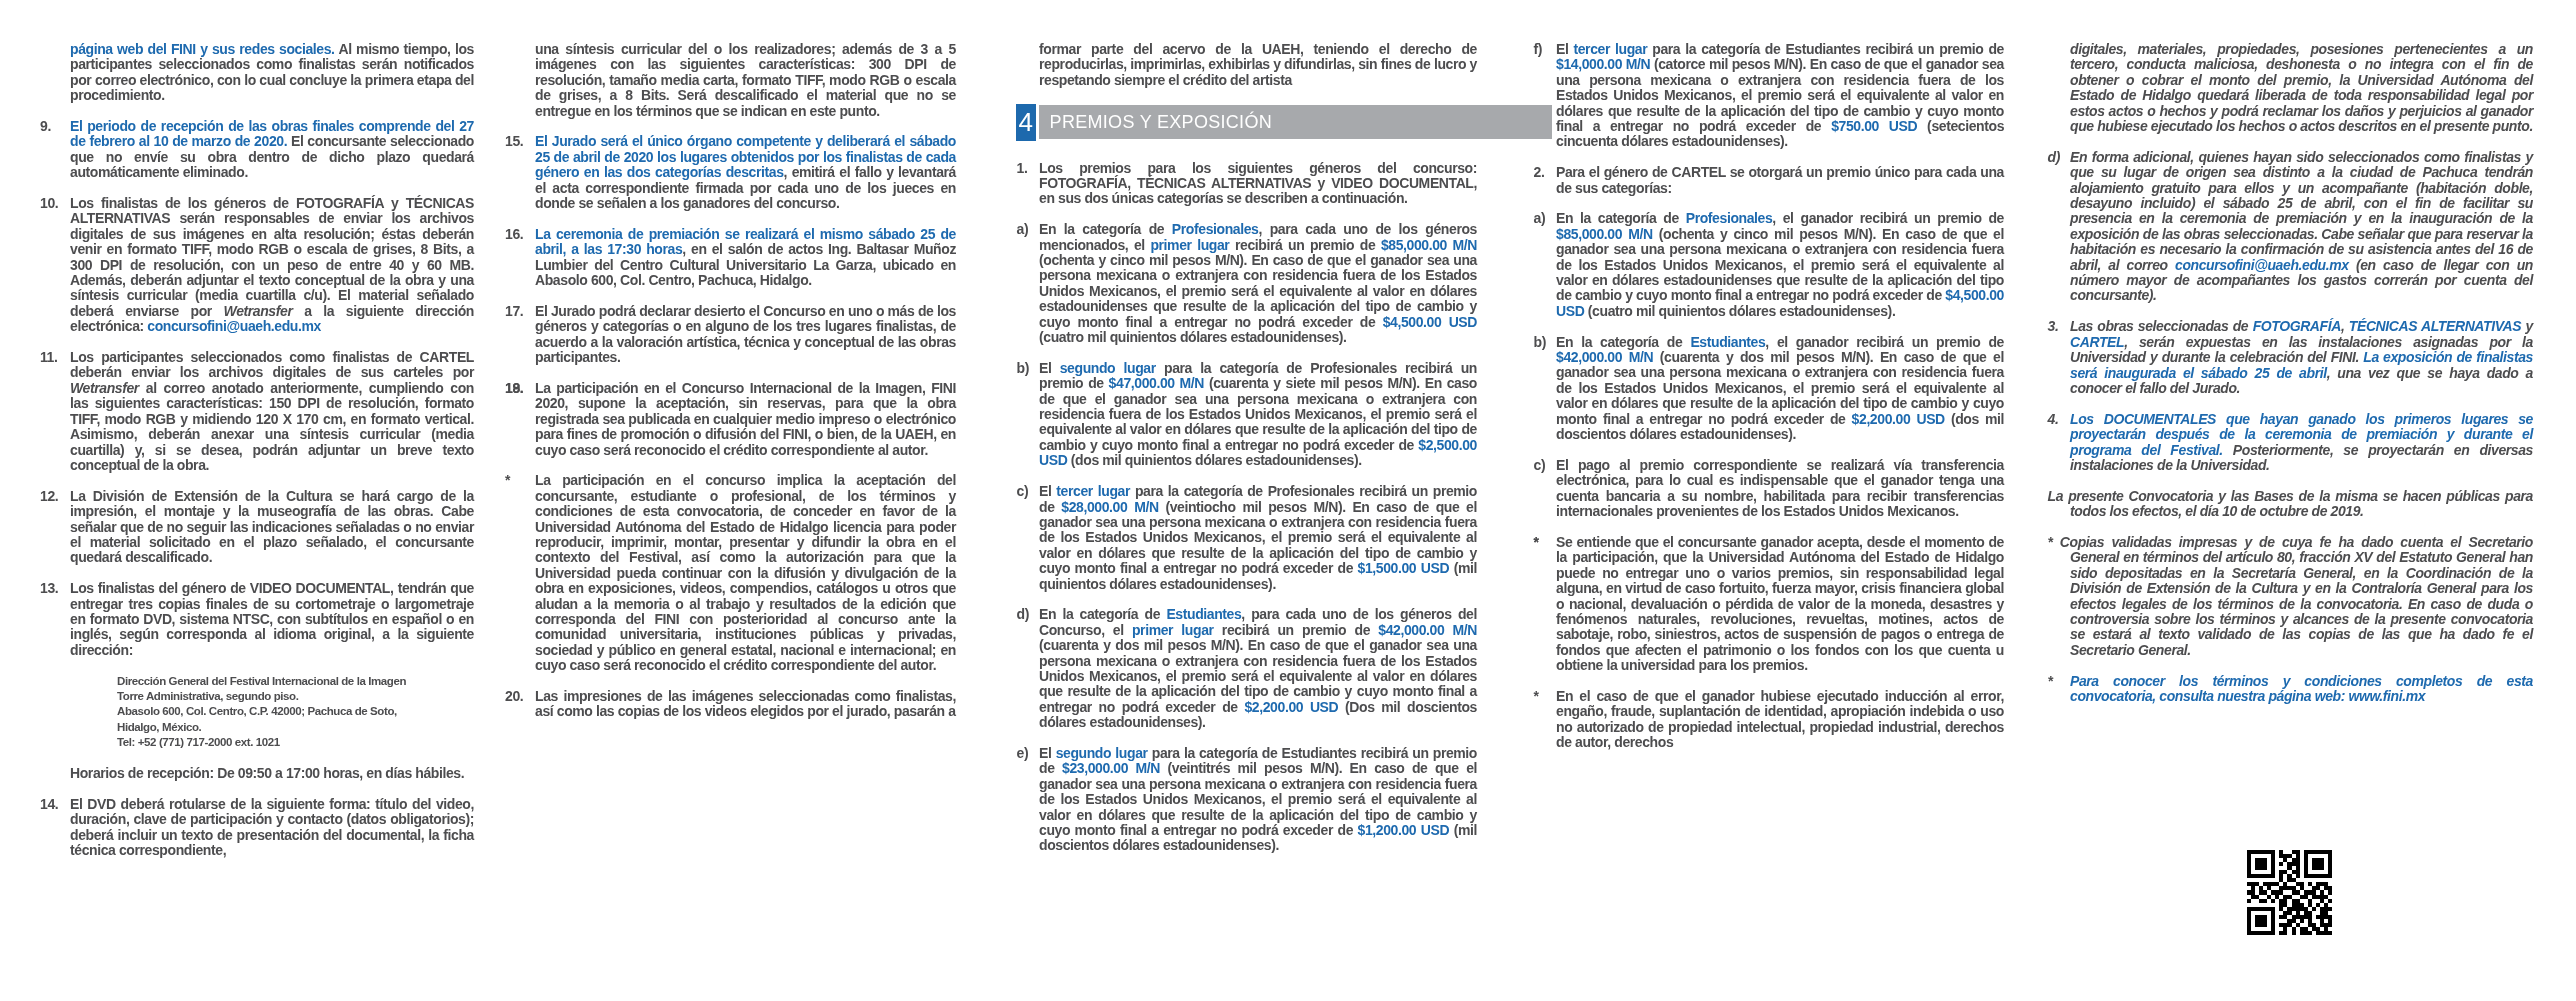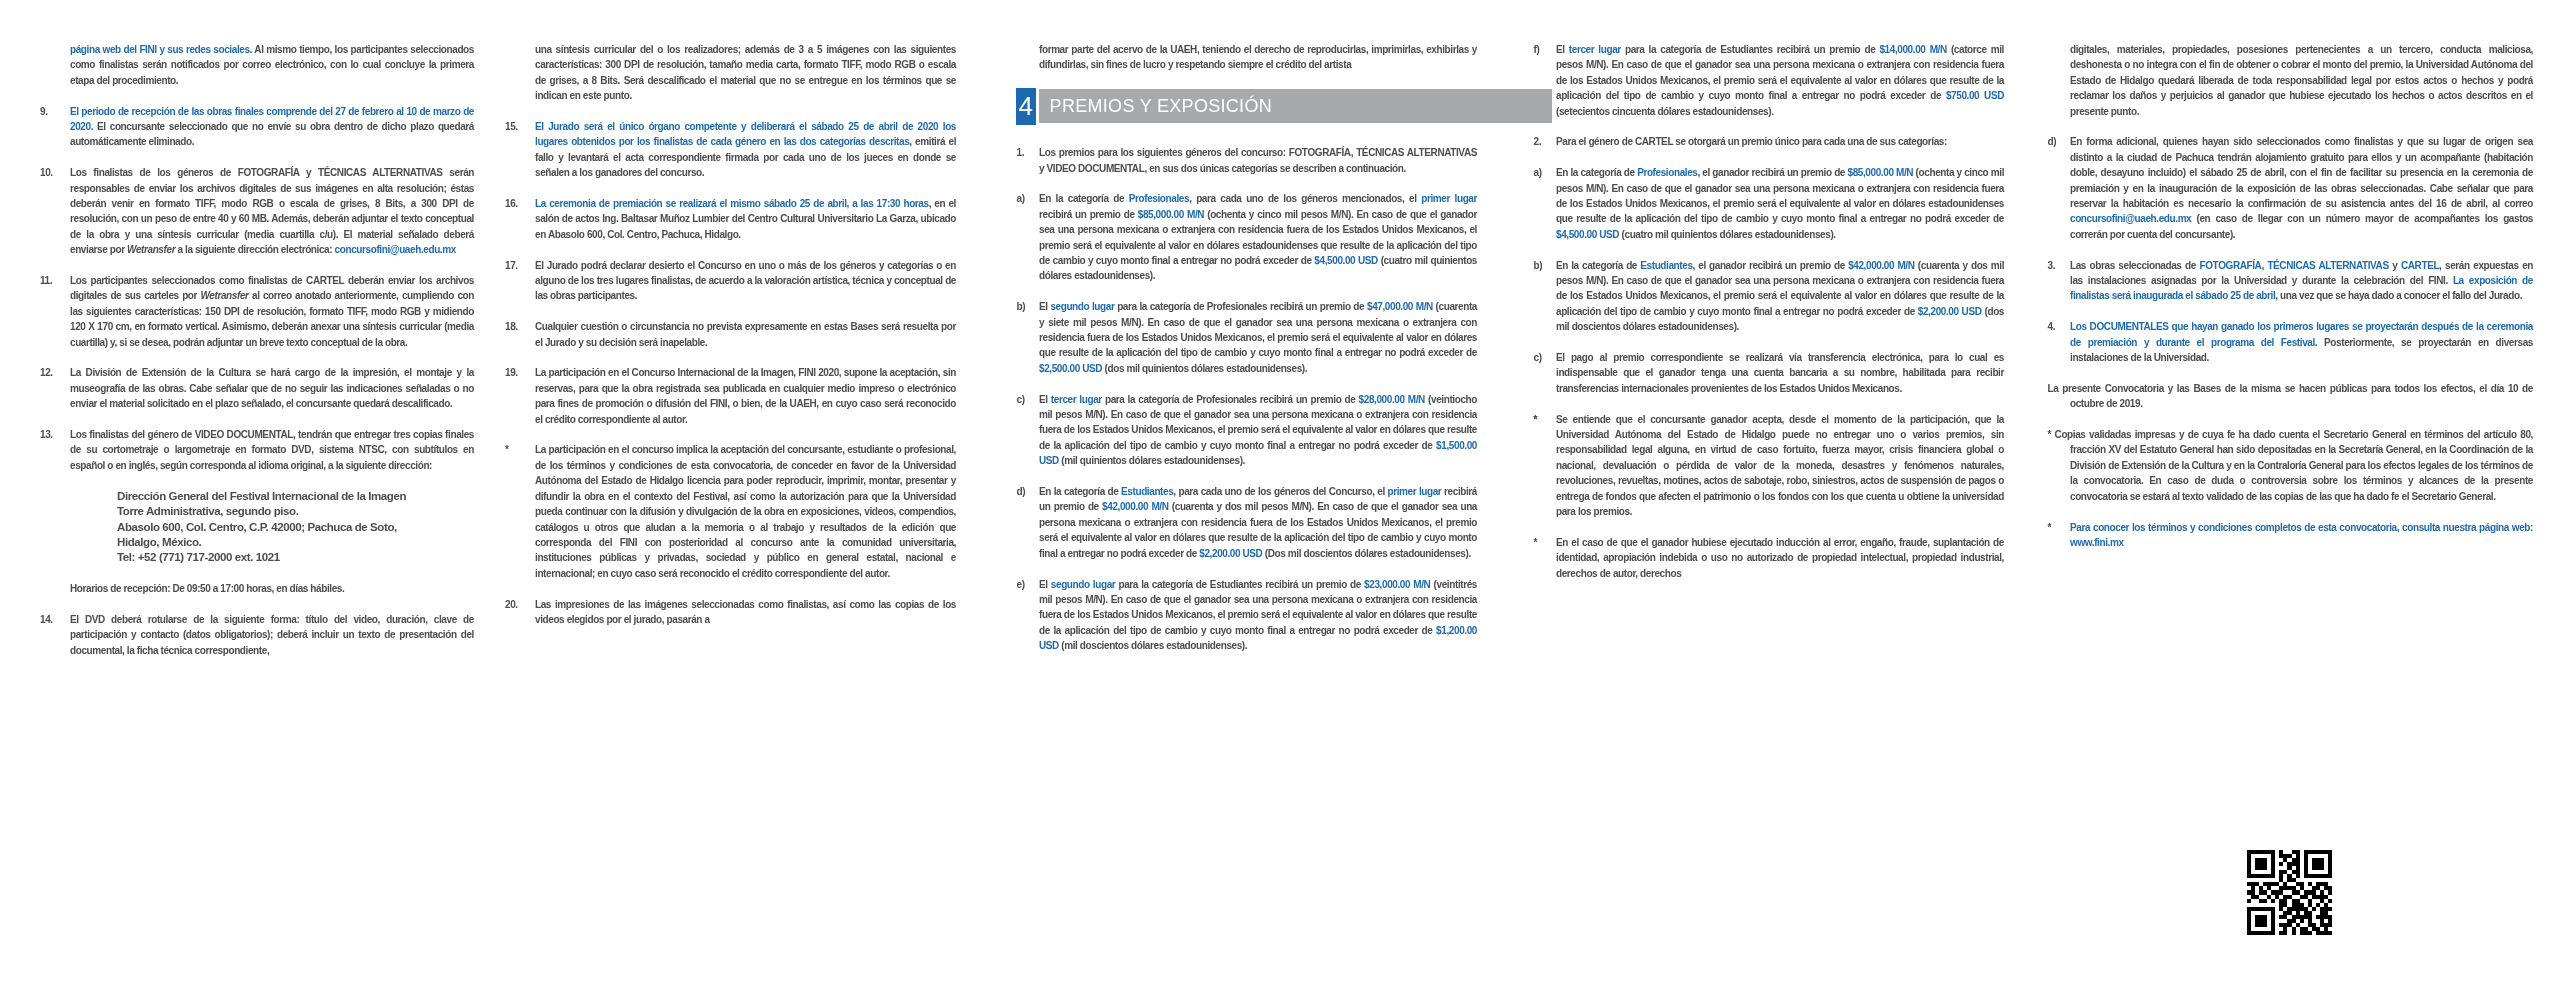--- a/index.html
+++ b/index.html
@@ -3,22 +3,22 @@
 <meta charset="utf-8">
 <style>
   html, body { margin:0; padding:0; background:#ffffff; }
   body { width:2576px; height:1001px; position:relative; overflow:hidden;
          font-family:"Liberation Sans", sans-serif; color:#4d4d4f; }
   .col { position:absolute; top:0; }
   .c1 { left:70px; width:404px; top:42px; }
   .c2 { left:535px; width:421px; top:42px; }
   .c3 { left:1039px; width:438px; top:42px; }
   .c4 { left:1556px; width:448px; top:42px; }
-  .c5 { left:2070px; width:463px; top:42px; }
-  .para { position:relative; font-size:10px; line-height:15.4px; font-weight:bold;
+  .c5 { left:2070px; width:463px; top:42px;font-style:italic; }
+  .para { position:relative; font-size:14px; line-height:15.4px; font-weight:bold;
           text-align:justify; letter-spacing:-0.4px; transform-origin:left top;
           margin:0 0 15.4px 0; }
   .para .mk { position:absolute; left:-30px; top:0; }
   .c2 .para .mk { left:-30px; }
   .c3 .para .mk, .c4 .para .mk { left:-22.5px; }
   .c5 .para .mk { left:-22.5px; }
   .para.hang { text-indent:-22.5px; padding-left:0; }
   .blue { color:#1e6aaf; }
   .ital { font-style:italic; }
   .addr { margin:0 0 15.4px 47px; font-size:11.5px; line-height:15.4px; font-weight:bold; letter-spacing:-0.4px; }
@@ -50,21 +50,21 @@
         <div>Tel: +52 (771) 717-2000 ext. 1021</div>
       </div>
       <div class="para"><span>Horarios de recepción: De 09:50 a 17:00 horas, en días hábiles.</span></div>
       <div class="para"><span class="mk">14.</span><span>El DVD deberá rotularse de la siguiente forma: título del video, duración, clave de participación y contacto (datos obligatorios); deberá incluir un texto de presentación del documental, la ficha técnica correspondiente,</span></div>
     </div>
   <div class="col c2">
       <div class="para"><span>una síntesis curricular del o los realizadores; además de 3 a 5 imágenes con las siguientes características: 300 DPI de resolución, tamaño media carta, formato TIFF, modo RGB o escala de grises, a 8 Bits. Será descalificado el material que no se entregue en los términos que se indican en este punto.</span></div>
       <div class="para"><span class="mk">15.</span><span class="blue">El Jurado será el único órgano competente y deliberará el sábado 25 de abril de 2020 los lugares obtenidos por los finalistas de cada género en las dos categorías descritas</span><span>, emitirá el fallo y levantará el acta correspondiente firmada por cada uno de los jueces en donde se señalen a los ganadores del concurso.</span></div>
       <div class="para"><span class="mk">16.</span><span class="blue">La ceremonia de premiación se realizará el mismo sábado 25 de abril, a las 17:30 horas</span><span>, en el salón de actos Ing. Baltasar Muñoz Lumbier del Centro Cultural Universitario La Garza, ubicado en Abasolo 600, Col. Centro, Pachuca, Hidalgo.</span></div>
       <div class="para"><span class="mk">17.</span><span>El Jurado podrá declarar desierto el Concurso en uno o más de los géneros y categorías o en alguno de los tres lugares finalistas, de acuerdo a la valoración artística, técnica y conceptual de las obras participantes.</span></div>
-      <div class="para"><span class="mk">18.</span><span>Cualquier cuestión o circunstancia no prevista expresamente en estas Bases será resuelta por el Jurado y su decisión será inapelable.</span></div>
+      <div class="para"><span class="mk">18.</span></div>
       <div class="para"><span class="mk">19.</span><span>La participación en el Concurso Internacional de la Imagen, FINI 2020, supone la aceptación, sin reservas, para que la obra registrada sea publicada en cualquier medio impreso o electrónico para fines de promoción o difusión del FINI, o bien, de la UAEH, en cuyo caso será reconocido el crédito correspondiente al autor.</span></div>
       <div class="para"><span class="mk">*</span><span>La participación en el concurso implica la aceptación del concursante, estudiante o profesional, de los términos y condiciones de esta convocatoria, de conceder en favor de la Universidad Autónoma del Estado de Hidalgo licencia para poder reproducir, imprimir, montar, presentar y difundir la obra en el contexto del Festival, así como la autorización para que la Universidad pueda continuar con la difusión y divulgación de la obra en exposiciones, videos, compendios, catálogos u otros que aludan a la memoria o al trabajo y resultados de la edición que corresponda del FINI con posterioridad al concurso ante la comunidad universitaria, instituciones públicas y privadas, sociedad y público en general estatal, nacional e internacional; en cuyo caso será reconocido el crédito correspondiente del autor.</span></div>
       <div class="para"><span class="mk">20.</span><span>Las impresiones de las imágenes seleccionadas como finalistas, así como las copias de los videos elegidos por el jurado, pasarán a</span></div>
     </div>
   <div class="col c3">
       <div class="para"><span>formar parte del acervo de la UAEH, teniendo el derecho de reproducirlas, imprimirlas, exhibirlas y difundirlas, sin fines de lucro y respetando siempre el crédito del artista</span></div>
       <div class="sec-head">
         <div class="sec-num">4</div>
         <div class="sec-title">PREMIOS Y EXPOSICIÓN</div>
       </div>

